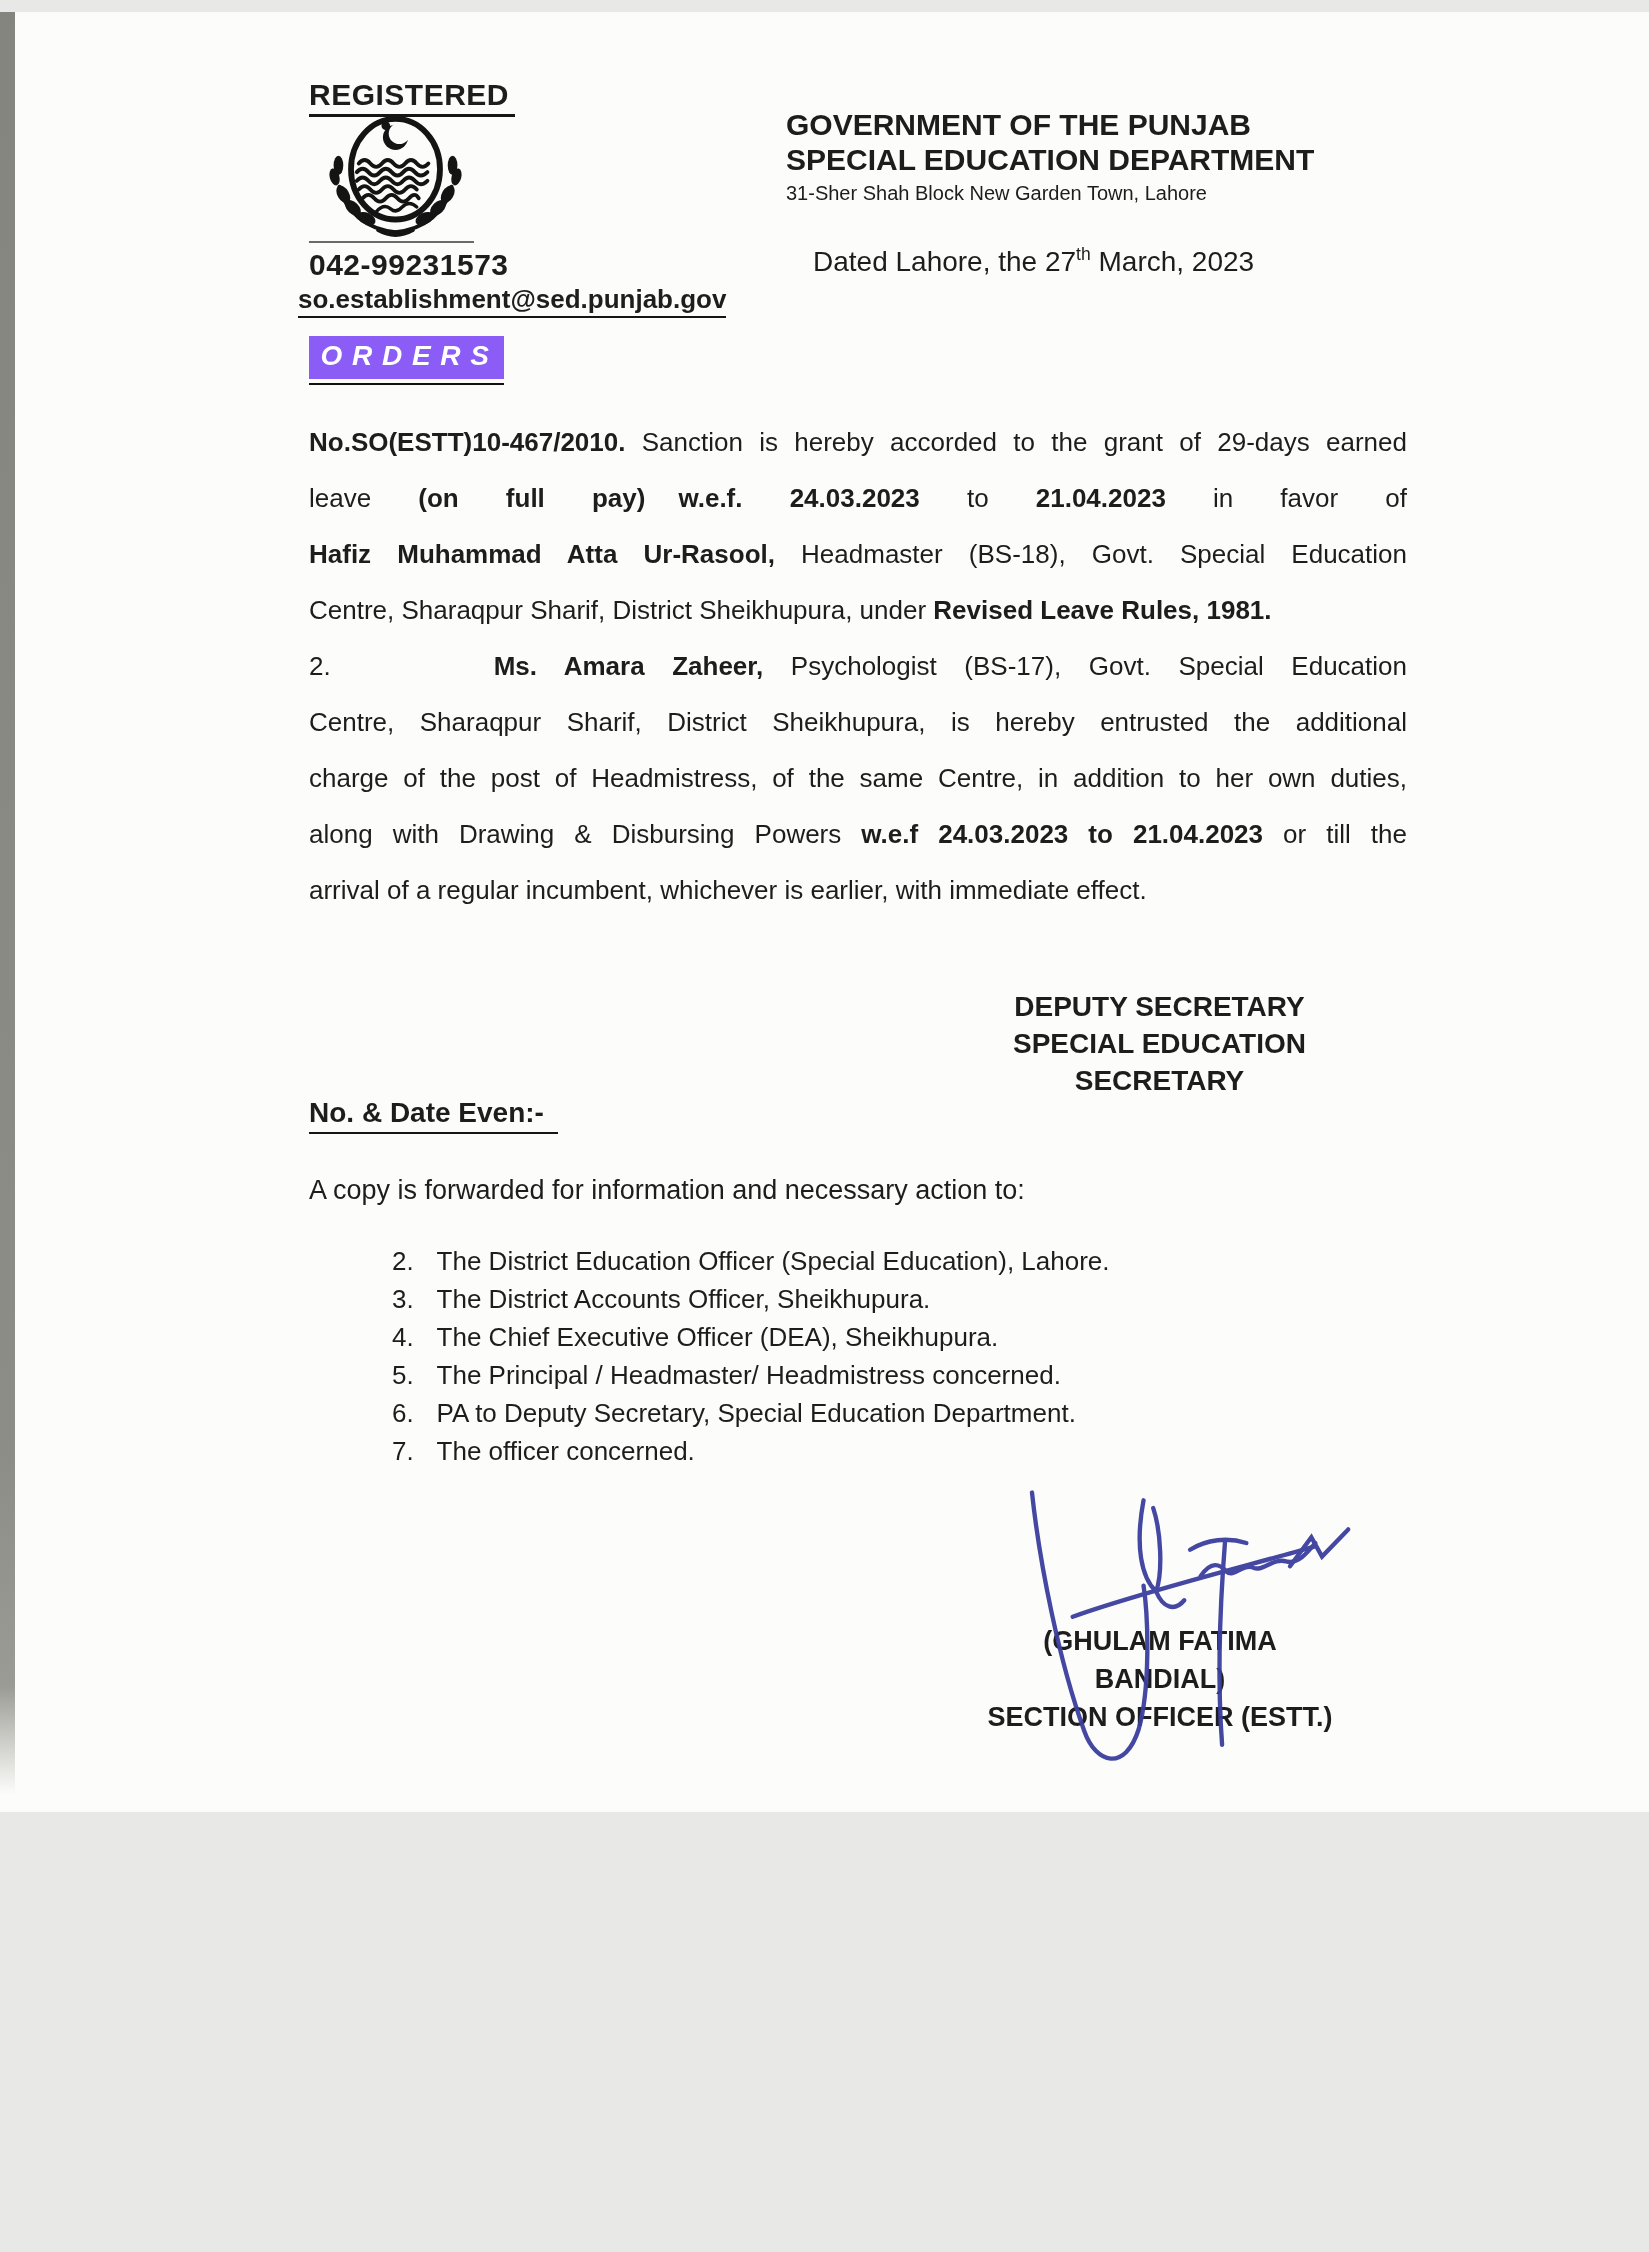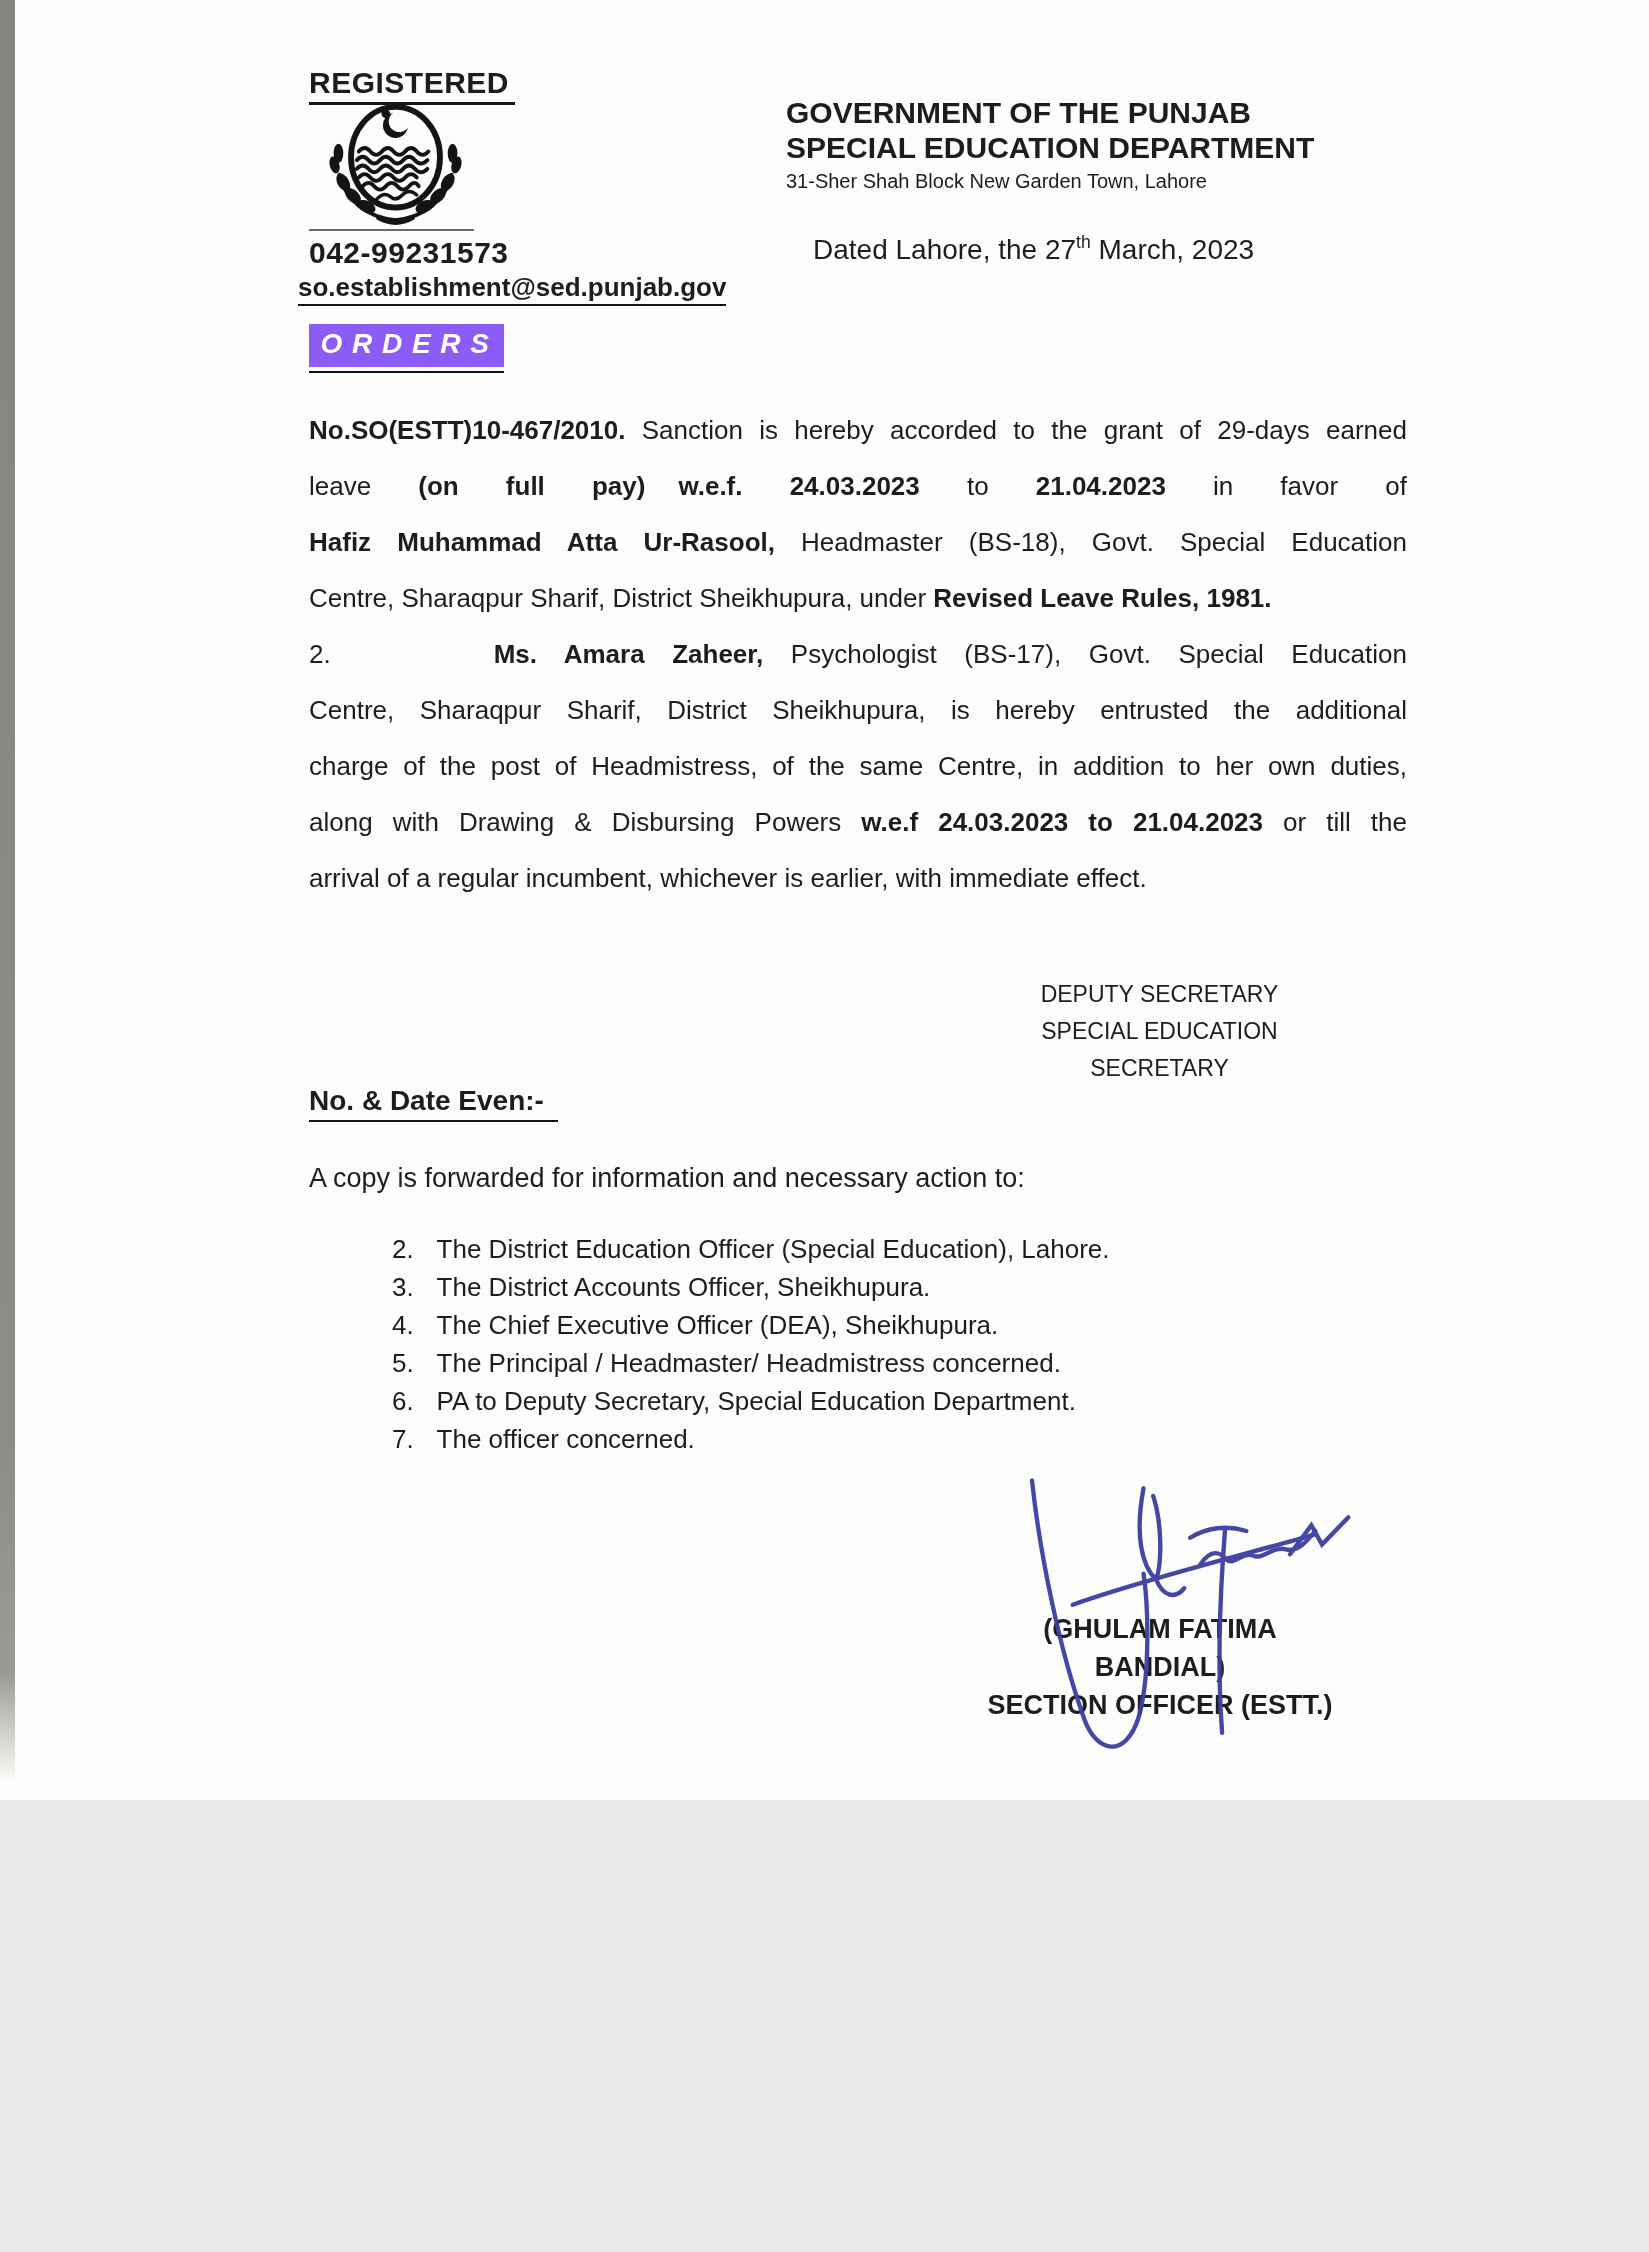--- a/index.html
+++ b/index.html
@@ -1,17 +1,17 @@
 <!DOCTYPE html>
 <html><head>
 <meta charset="utf-8">
 <style>
   html,body{margin:0;padding:0;background:#e8e8e6;}
   .page{
-    position:relative;width:1650px;height:1800px;margin:0 auto;
+    position:relative;width:1650px;height:1800px;margin:12px auto;
     background:#fcfcfa;overflow:hidden;
     font-family:"Liberation Sans",sans-serif;color:#1d1d1d;
   }
   .abs{position:absolute;}
   .edge{
     left:0;top:0;width:14.6px;height:100%;
     background:linear-gradient(180deg,#85857f 0%,#8d8d87 80%,#9b9b95 93%,rgba(150,150,145,0) 99%);
   }
   .b{font-weight:bold;}
   .gap{display:inline-block;height:1px;}
@@ -32,21 +32,21 @@
   
   .orders-wrap{left:309px;top:324px;border-bottom:2.9px solid #111;padding-bottom:3.9px;}
   .orders-box{background:#8b5cf6;color:#fff;font-size:28px;font-weight:bold;font-style:italic;
     letter-spacing:9.7px;padding:3.9px 5.8px 6.8px 11.6px;}
   
   .bodytext{left:309px;top:402px;width:1098px;font-size:26px;line-height:56px;}
   .jline{text-align:justify;text-align-last:justify;}
   .jline.last{text-align-last:left;}
   
   .deputy{left:1009px;top:976px;width:301px;text-align:center;
-    font-size:23px;font-weight:normal;line-height:37px;}
+    font-size:28px;font-weight:bold;line-height:37px;}
   .even{left:309px;top:1085px;font-size:28px;font-weight:bold;
     border-bottom:2.9px solid #151515;padding:0 13.6px 2.9px 0;}
   .copyline{left:309px;top:1163px;font-size:27px;}
   
   .dist{left:392px;top:1230px;font-size:26px;}
   .dist-row{line-height:38px;white-space:nowrap;}
   .dist-row .num{display:inline-block;width:33px;}
   .dist-row .itm{margin-left:11.6px;}
   
   .signame{left:978px;top:1610px;width:364px;text-align:center;

